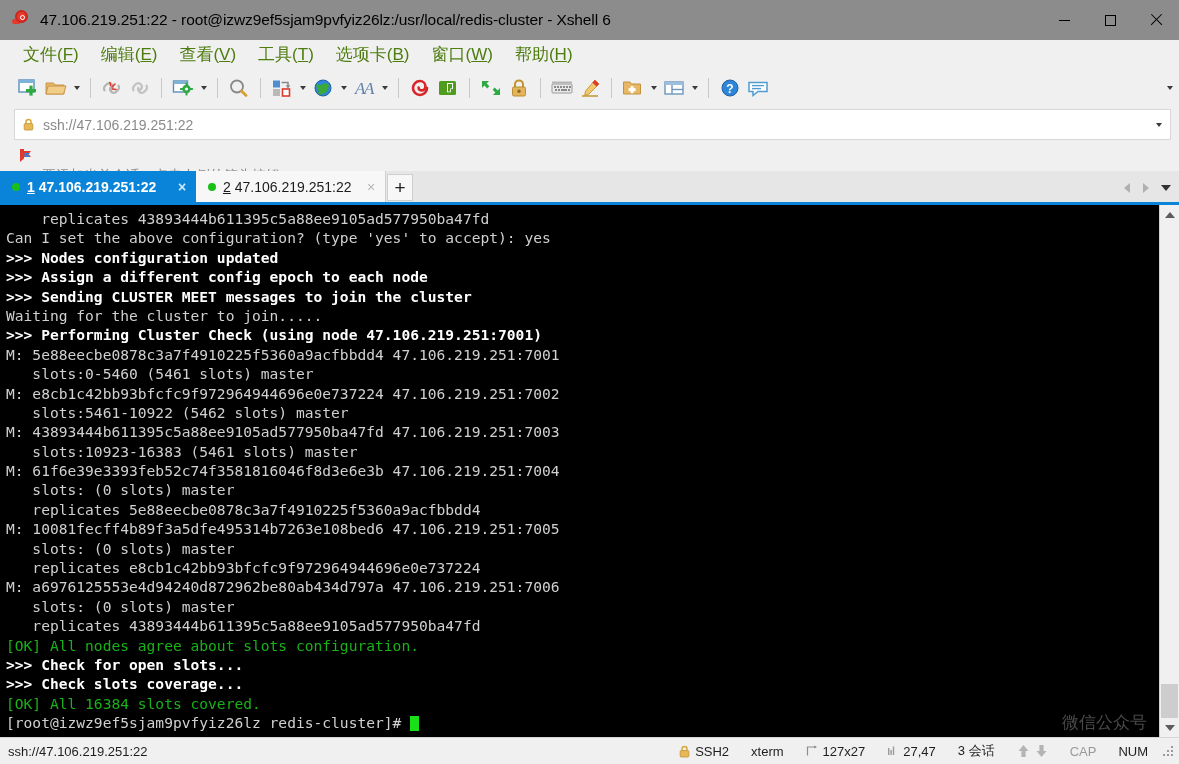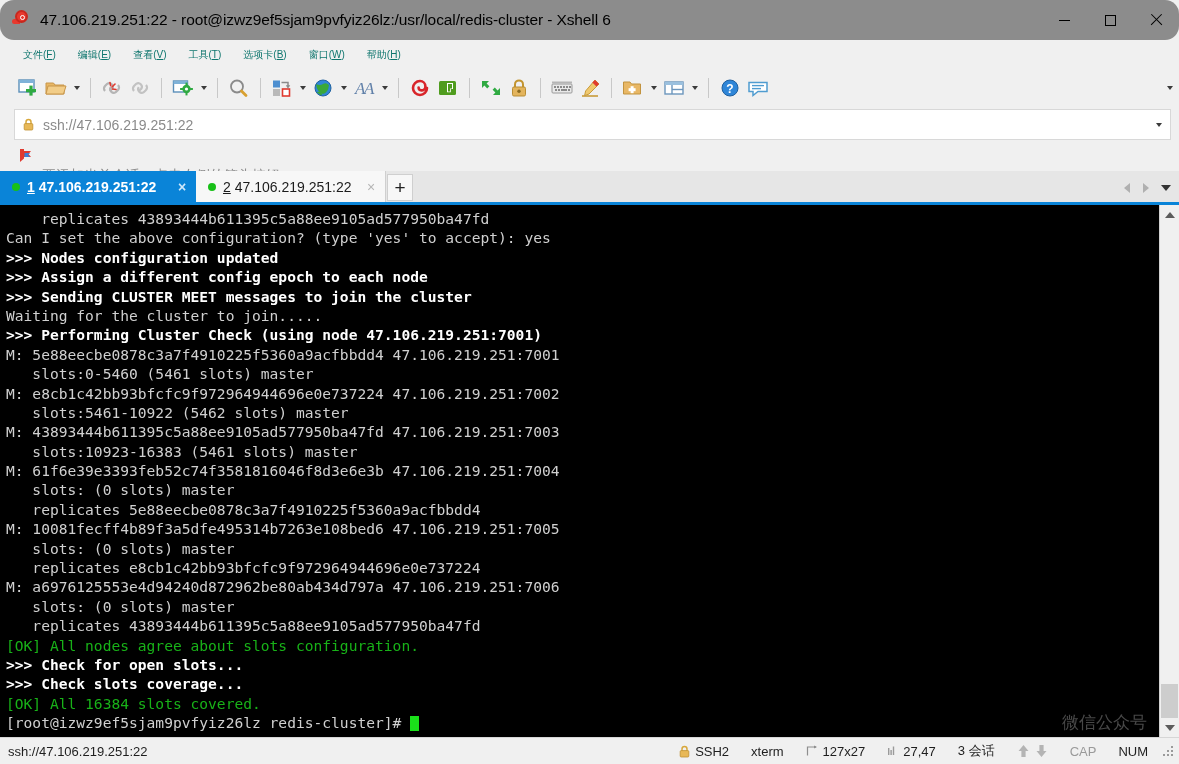--- a/index.html
+++ b/index.html
@@ -17,21 +17,20 @@
     position: relative;
   }
 
   
   .titlebar {
     height: 40px; flex: 0 0 40px;
     background: #8c8c8c;
     display: flex; align-items: center;
     color: #000;
     position: relative;
-    border-radius: 14px;
   }
   .titlebar .app-icon {
     margin-left: 12px; margin-right: 8px;
     width: 20px; height: 20px;
     position: relative;
   }
   .snail {
     width: 18px; height: 14px;
     position: relative;
   }
@@ -78,21 +77,21 @@
 
   
   .menubar {
     height: 29px; flex: 0 0 29px;
     background: #f0f0f0;
     display: flex; align-items: center;
     padding-left: 14px;
     border-bottom: none;
   }
   .menu-item {
-    font-size: 10px; color: #0f766e;
+    font-size: 17px; color: #4d7c0f;
     padding: 4px 9px; margin-right: 4px;
     white-space: nowrap; cursor: default;
   }
   .menu-item u { text-decoration: underline; }
 
   
   .toolbar {
     height: 38px; flex: 0 0 38px;
     background: #f0f0f0;
     display: flex; align-items: center;

